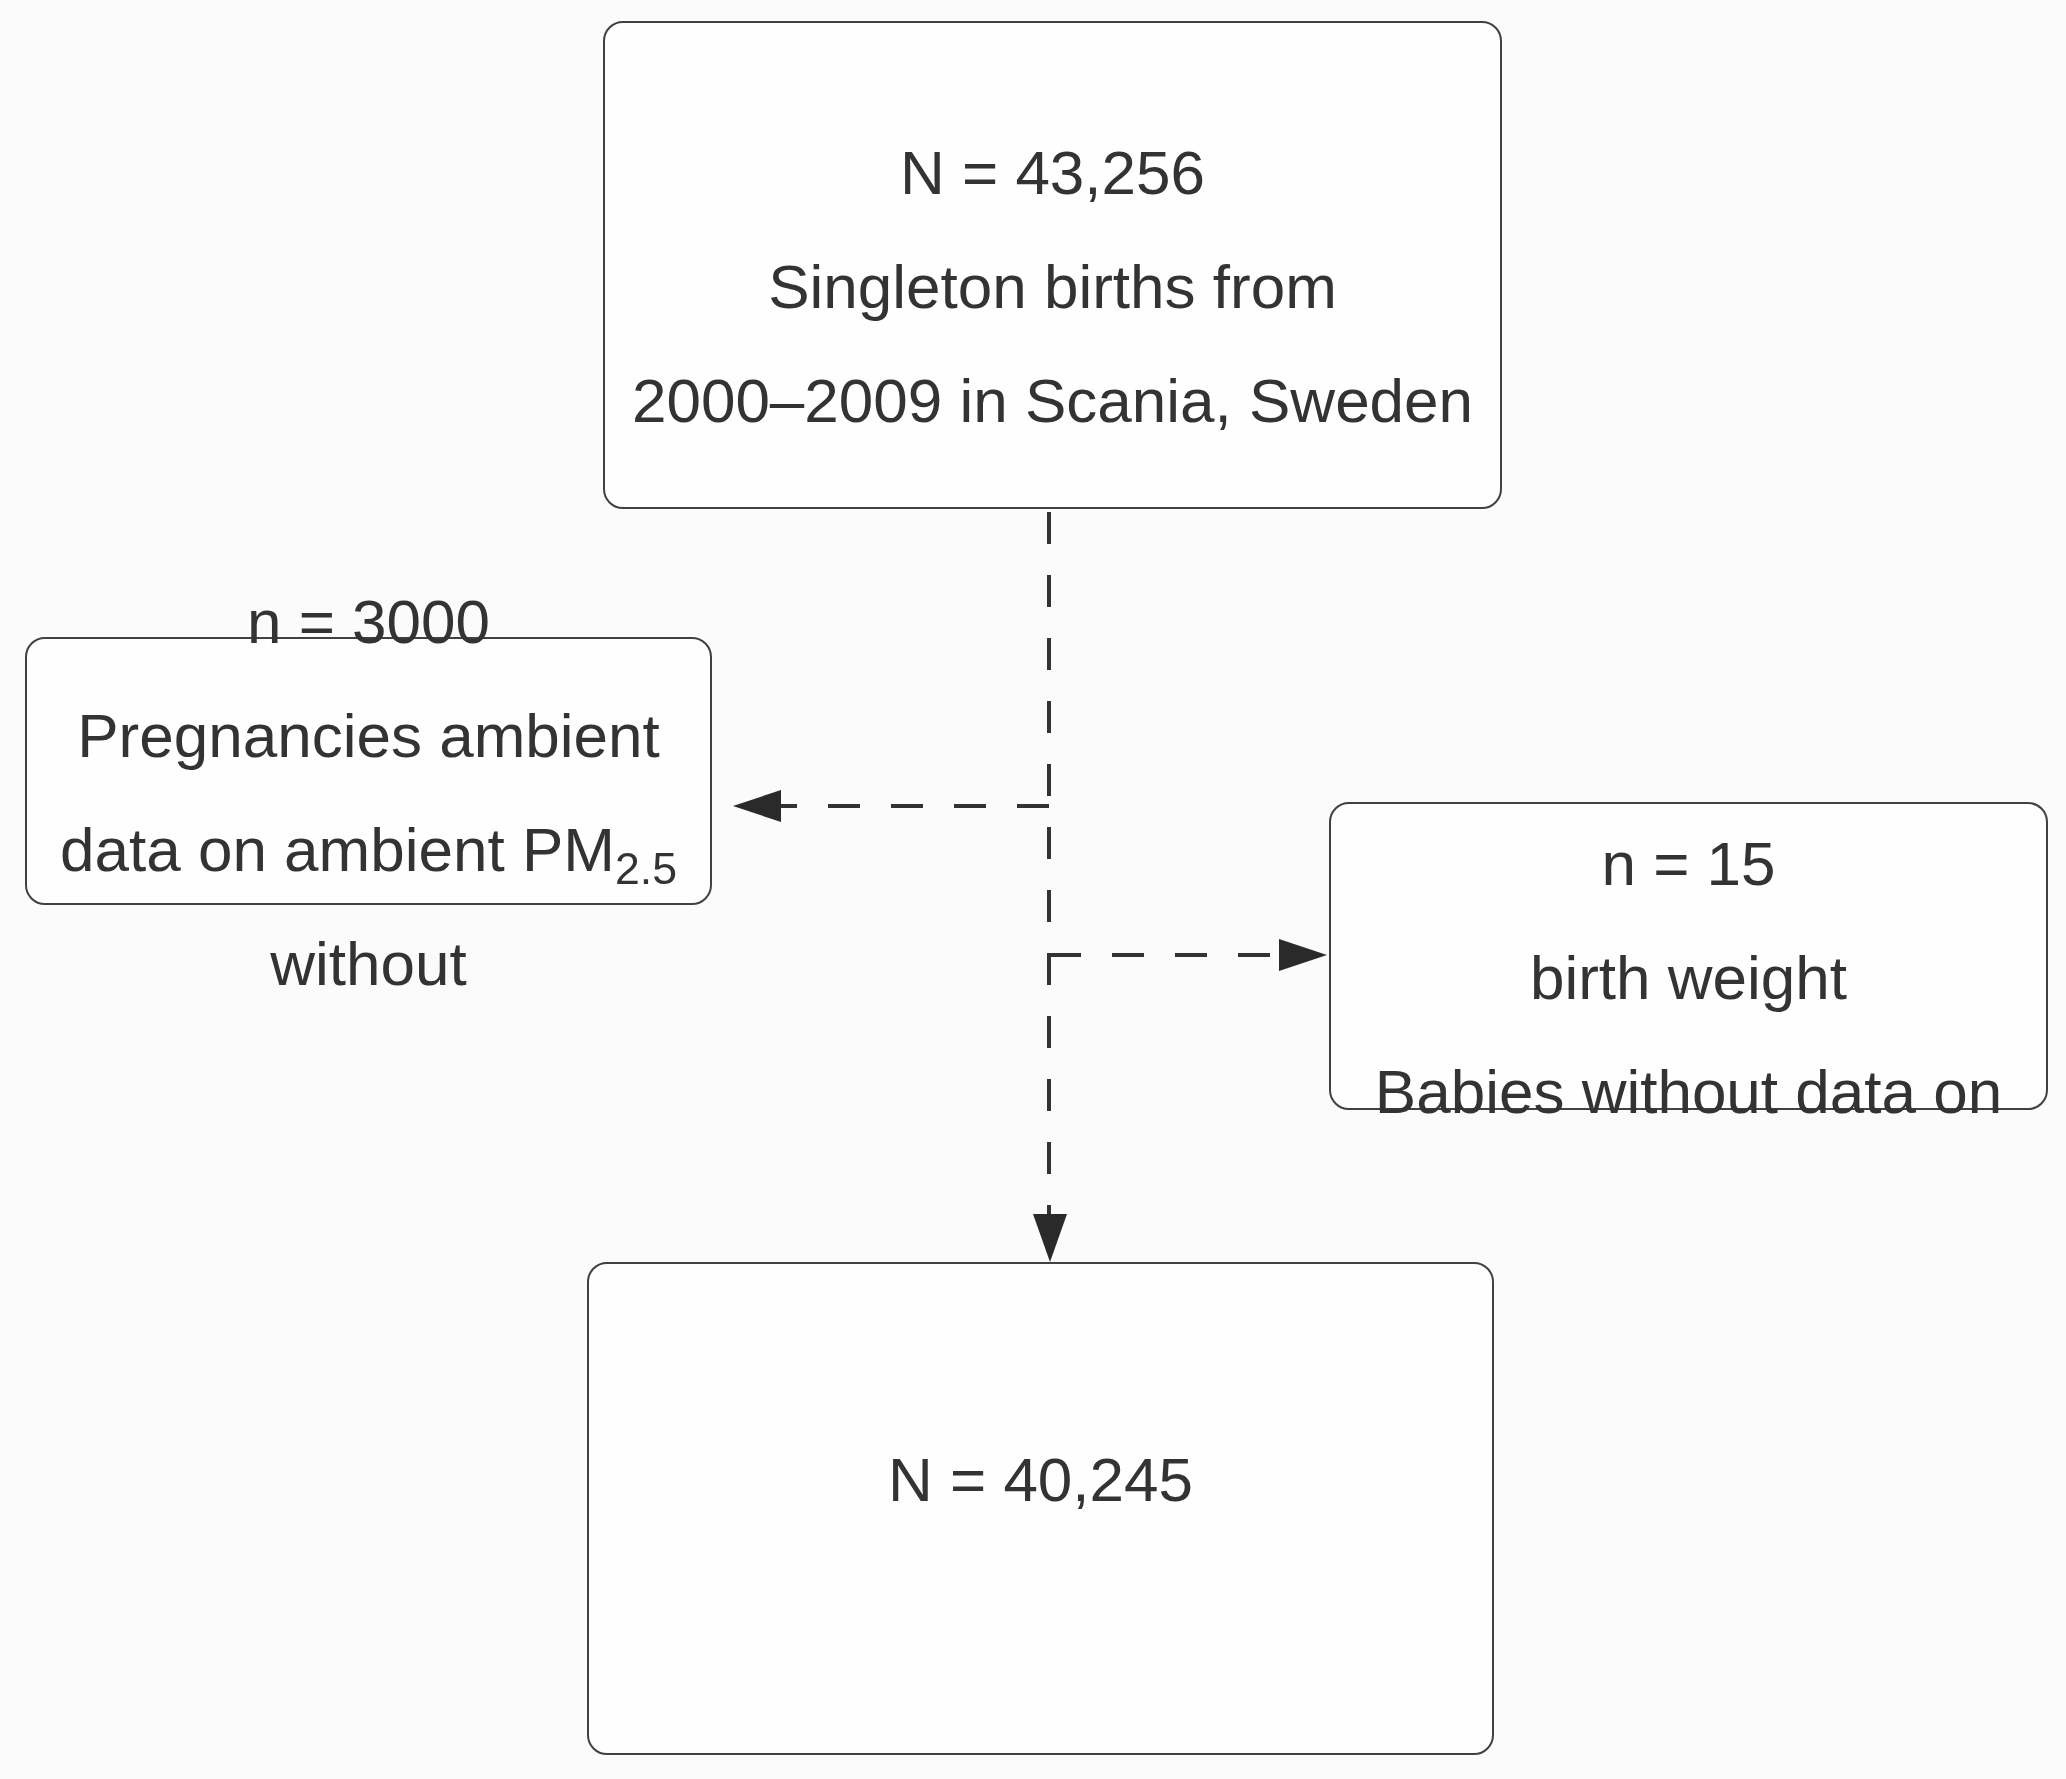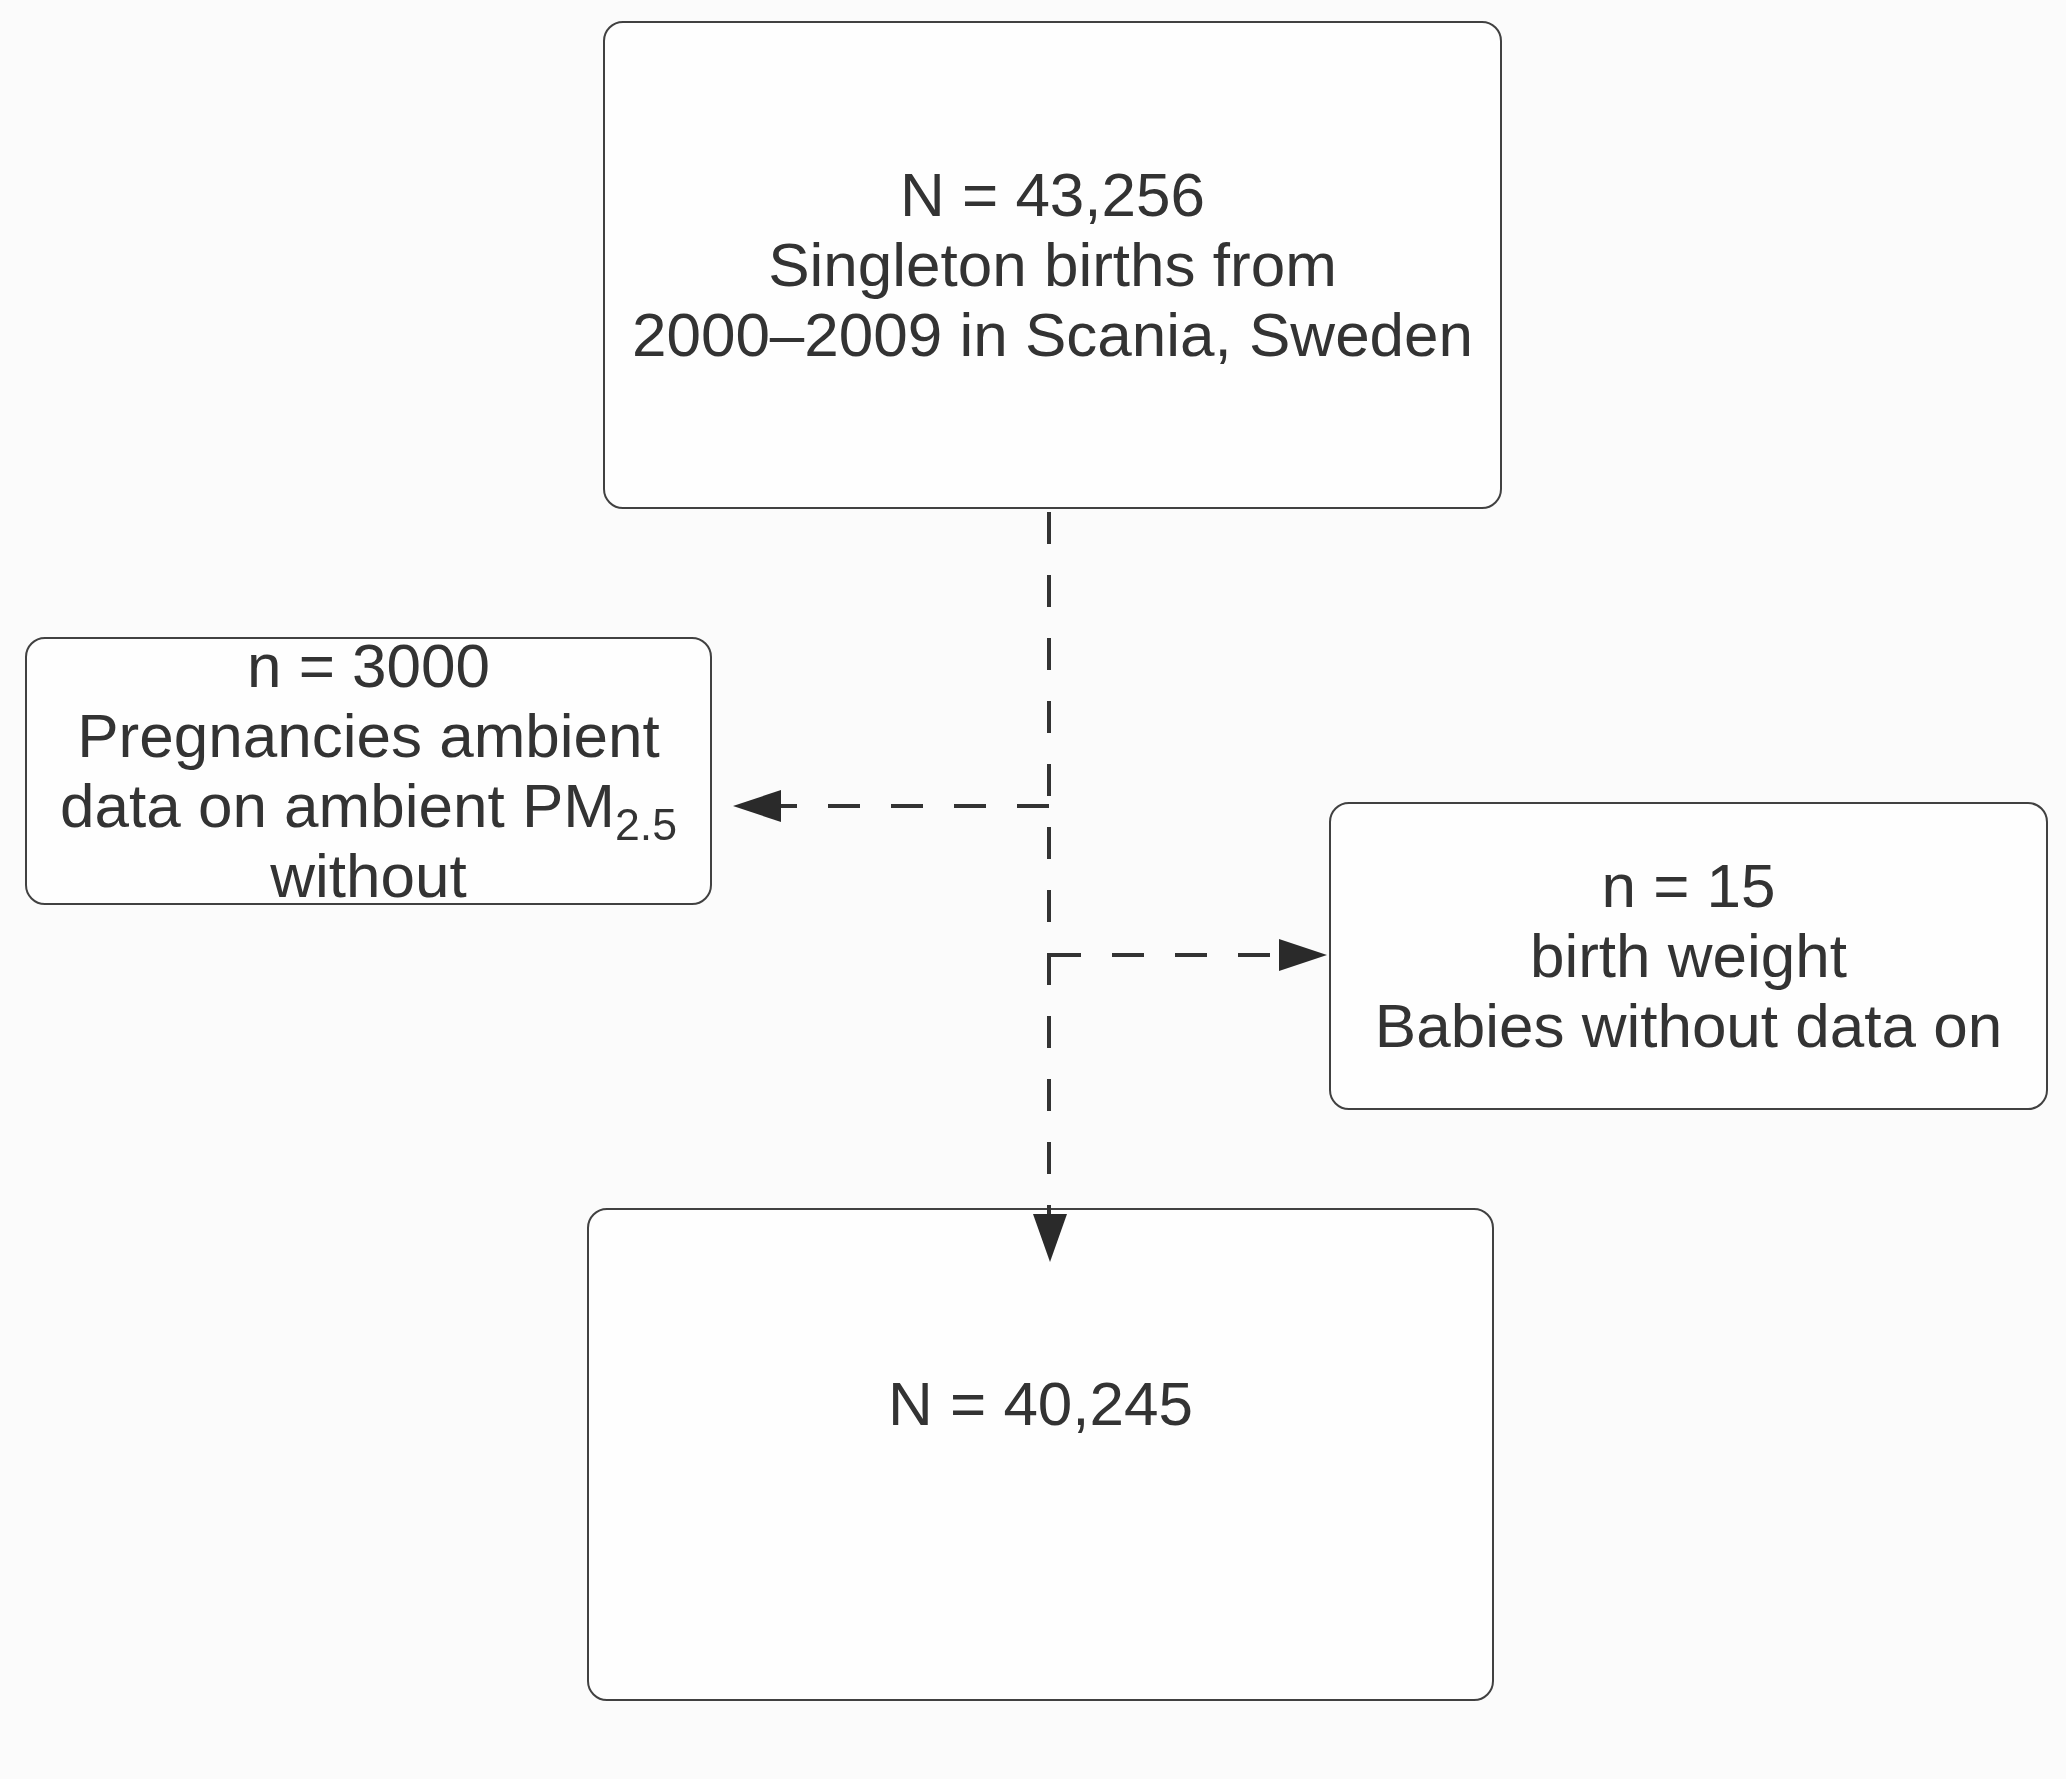--- a/index.html
+++ b/index.html
@@ -23,22 +23,22 @@
     justify-content: center;
     align-items: center;
     text-align: center;
     font-size: 62px;
     line-height: 70px;
     color: #333333;
   }
   .box-initial  { left: 603px;  top: 21px;   width: 899px; height: 488px; }
   .box-left     { left: 25px;   top: 637px;  width: 687px;  height: 268px; }
   .box-right    { left: 1329px; top: 802px; width: 719px; height: 308px; }
-  .box-final    { left: 587px;  top: 1208px; width: 907px; height: 493px; padding-bottom: 101px; }
-  .line { white-space: nowrap; }
+  .box-final    { left: 587px;  top: 1262px; width: 907px; height: 493px; padding-bottom: 101px; }
+  .line { white-space: nowrap; margin-top: 44px; }
   .line sub { font-size: 0.72em; line-height: 0; text-align: center; }
 
   
   .vline {
     position: absolute;
     left: 1047px; top: 512px;
     width: 4.2px; height: 702px;
     background: repeating-linear-gradient(to bottom, #333333 0 32px, transparent 32px 63px);
   }
   .hline-left {

